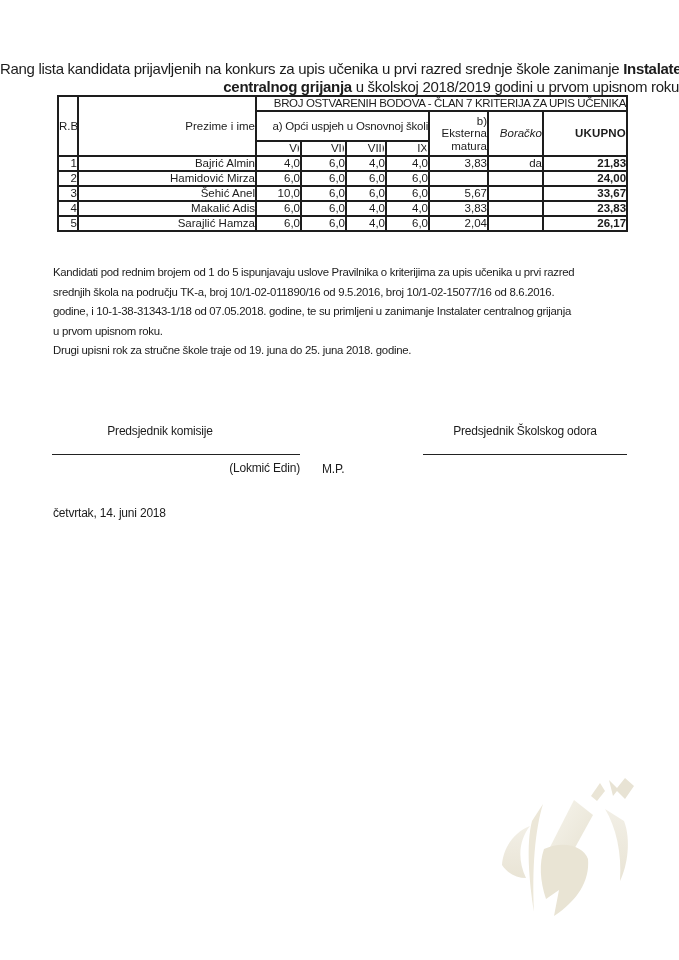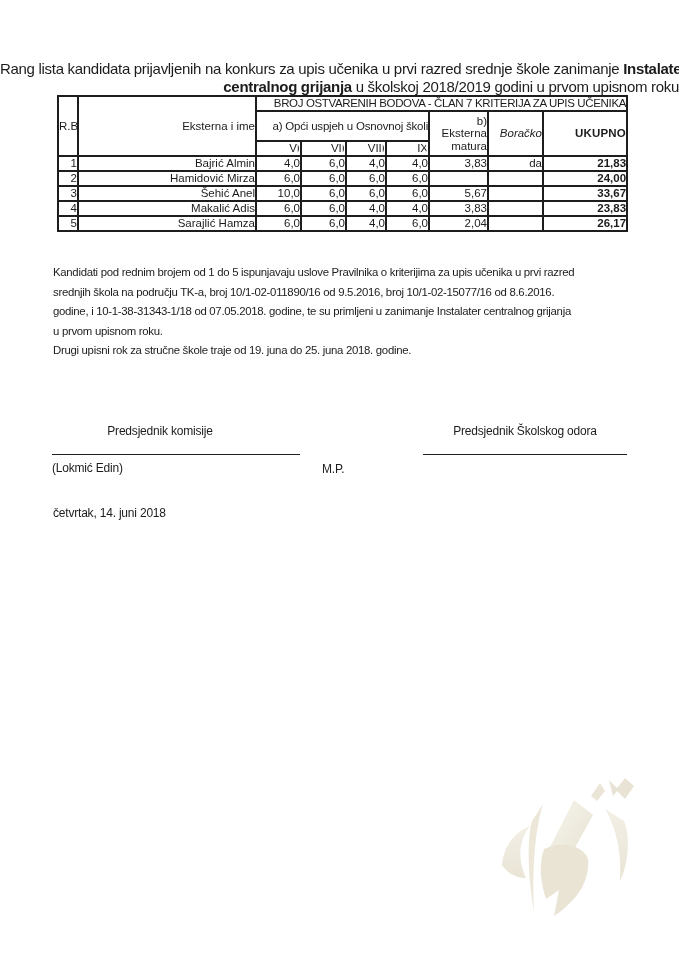--- a/index.html
+++ b/index.html
@@ -51,21 +51,21 @@
   .body-text {
     position:absolute; top:263px; left:53px; width:600px;
     font-size:11.4px; line-height:19.5px; letter-spacing:-0.3px;
   }
   .body-text .line { white-space:nowrap; }
 
   
   .sig-title, .sig-name, .seal, .doc-date { font-size:12px; letter-spacing:-0.2px; }
   .sig-left-title  { position:absolute; top:424px; left:36px;  width:248px; text-align:center; }
   .sig-left-line   { position:absolute; top:454px; left:52px;  width:248px; border-top:1.6px solid #222; }
-  .sig-left-name   { position:absolute; top:461px; left:52px;  width:248px; text-align:left; }
+  .sig-left-name   { position:absolute; top:461px; left:52px;  width:248px; text-align:right; }
   .seal            { position:absolute; top:462px; left:322px; width:50px;  text-align:left; }
   .sig-right-title { position:absolute; top:424px; left:423px; width:204px; text-align:center; }
   .sig-right-line  { position:absolute; top:454px; left:423px; width:204px; border-top:1.6px solid #222; }
   .sig-right-name  { position:absolute; top:461px; left:423px; width:204px; text-align:center; }
 
   .doc-date { position:absolute; top:506px; left:53px; }
 
   
   .watermark { position:absolute; left:488px; top:768px; width:182px; height:180px; }
 </style>
@@ -87,21 +87,21 @@
         <col style="width:45px">
         <col style="width:40px">
         <col style="width:43px">
         <col style="width:59px">
         <col style="width:55px">
         <col style="width:84px">
     </colgroup>
     <tbody>
         <tr class="h1">
       <td class="hrb" rowspan="3">R.B</td>
-      <td class="hname" rowspan="3">Eksterna i ime</td>
+      <td class="hname" rowspan="3">Prezime i ime</td>
       <td class="hbroj" colspan="7">BROJ OSTVARENIH BODOVA - ČLAN 7 KRITERIJA ZA UPIS UČENIKA</td>
     </tr>
     <tr class="h2">
       <td class="hopci" colspan="4">a) Opći uspjeh u Osnovnoj školi</td>
       <td class="heks" rowspan="2">b) Eksterna matura</td>
       <td class="hbor" rowspan="2">Boračko</td>
       <td class="huk" rowspan="2">UKUPNO</td>
     </tr>
     <tr class="h3">
       <td class="hg">VI</td>

